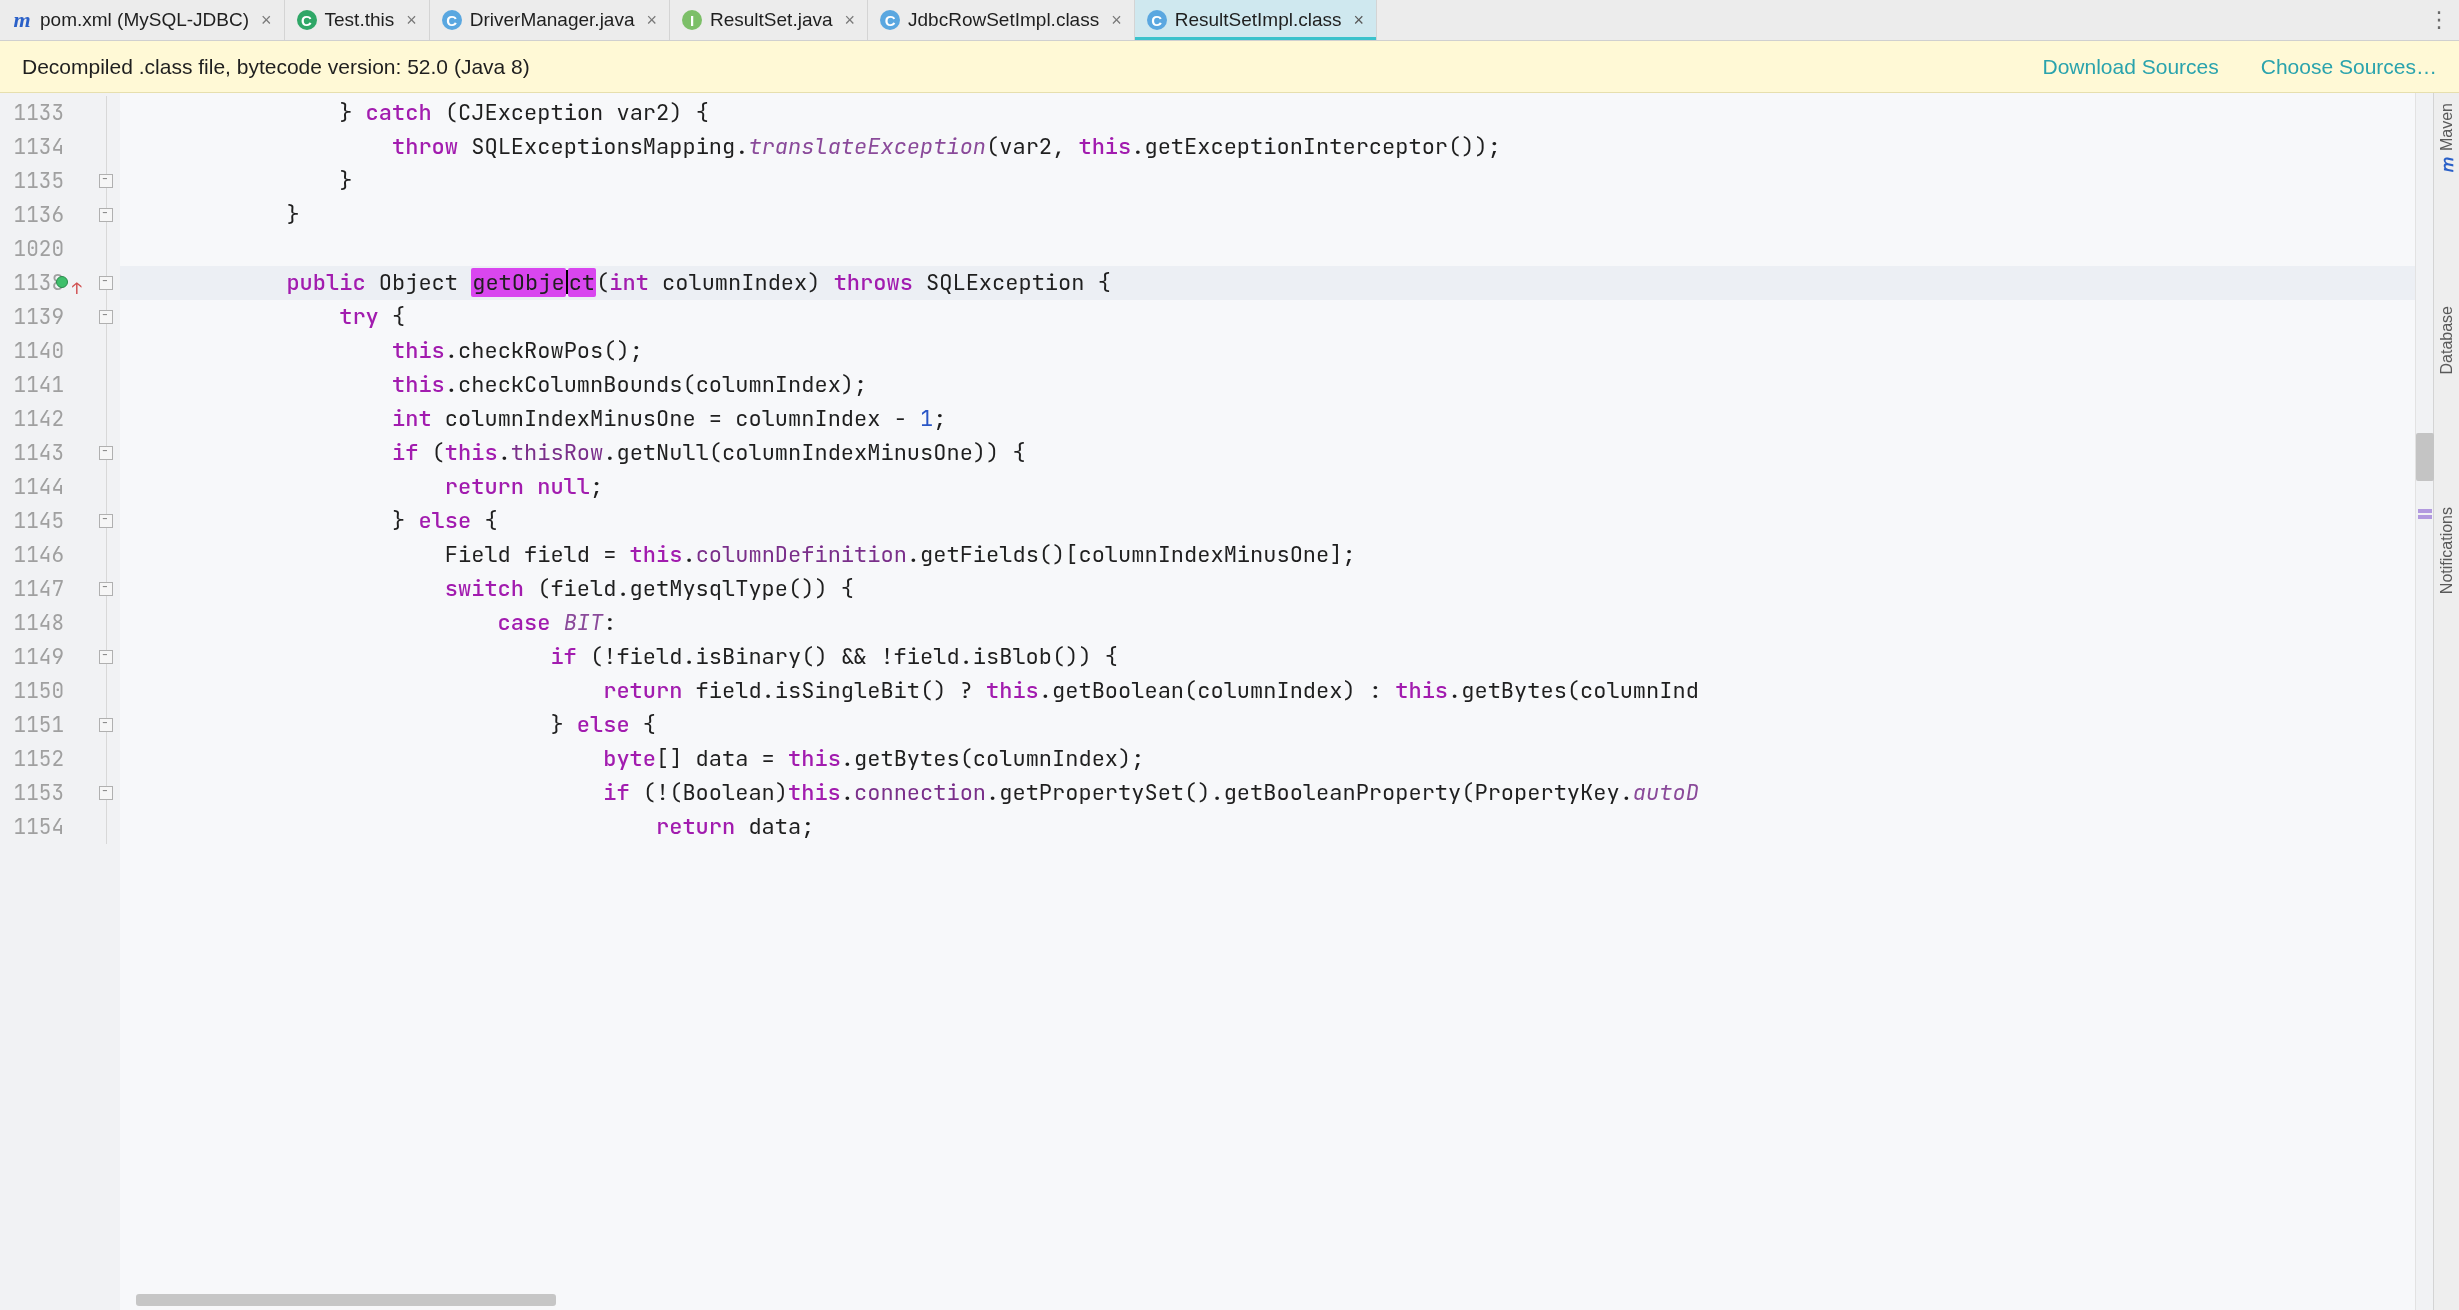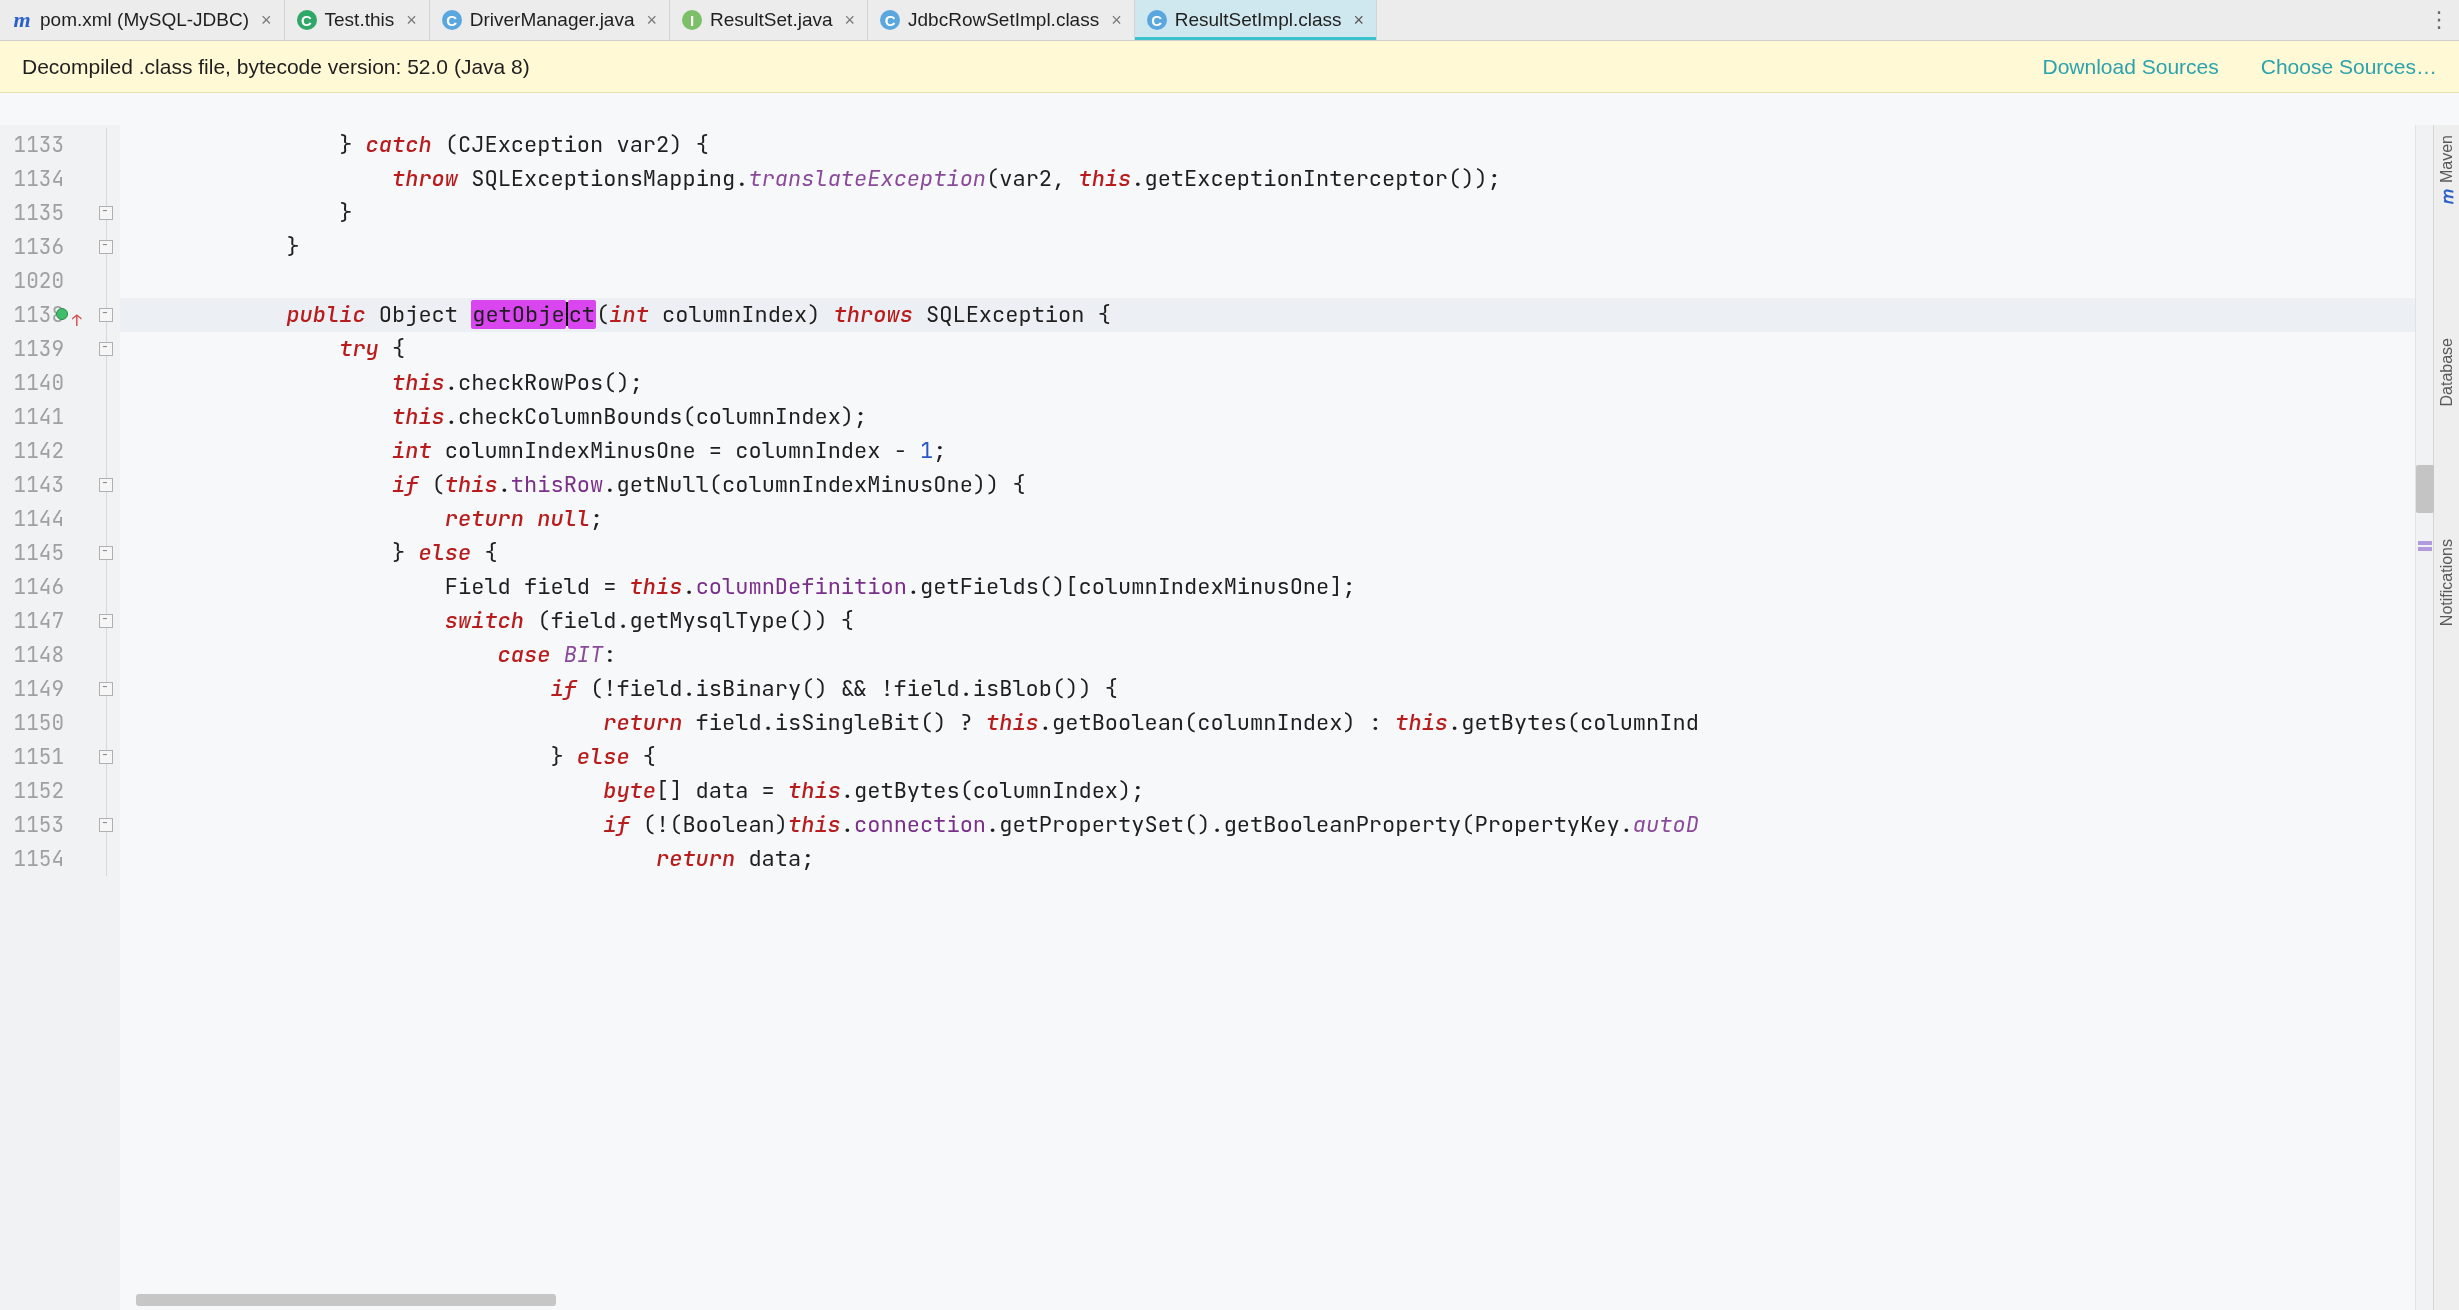--- a/index.html
+++ b/index.html
@@ -21,34 +21,34 @@
 .tab.active .close,.tab.active2 .close { color:#5a5a5a; }
 .kebab { margin-left:auto; width:40px; display:flex; align-items:center; justify-content:center; color:#6a6a6a; font-size:22px; letter-spacing:0; }
 .kebab span { line-height:4px; }
 
 
 .banner { height:52px; background:#fff9d6; display:flex; align-items:center; padding:11px 22px; font-family:-apple-system,"Segoe UI",sans-serif; font-size:21px; color:#1f1f1f; border-bottom:1px solid #e6dfae; flex:0 0 52px; }
 .banner .links { margin-left:auto; display:flex; gap:42px; }
 .banner .links a { color:#2aa3ad; cursor:pointer; }
 
 
-.editor { flex:1; display:flex; overflow:hidden; position:relative;margin-top:32px; }
+.editor { flex:1; display:flex; overflow:hidden; position:relative; }
 .gutter { width:92px; background:#f1f2f4; text-align:right; color:#a0a0a0; padding-top:3px; font-size:21px; flex:0 0 92px; }
 .gutter .ln { height:34px; line-height:34px; padding-right:28px; position:relative; }
 .gutter .green-dot { position:absolute; left:56px; top:10px; width:12px; height:12px; border-radius:50%; background:#3fbf6b; border:1px solid #2a8b4c; }
 .gutter .red-arrow { position:absolute; left:72px; top:6px; color:#d05050; font-size:16px; }
 .foldcol { width:28px; background:#f1f2f4; padding-top:3px; flex:0 0 28px; }
 .foldcol .fc { height:34px; display:flex; align-items:center; justify-content:center; position:relative; }
 .foldcol .fc::before { content:""; position:absolute; left:50%; top:0; bottom:0; width:1px; background:#d8d8d8; }
 .foldcol .box { width:14px; height:14px; border:1px solid #b0b0b0; background:#f6f6f6; position:relative; z-index:1; }
 .foldcol .box::after { content:"−"; position:absolute; left:1px; top:-5px; font-size:13px; color:#888; }
 .code { flex:1; padding-top:3px; white-space:pre; font-size:22px; color:#1f1f1f; position:relative; overflow:hidden; }
 .code .line { height:34px; line-height:34px; padding-left:8px; }
 .code .line.hl { background:#eceff4; }
-.kw { color:#b91c1c; font-weight:500;font-style:italic; }
+.kw { color:#a21caf; font-weight:500; }
 .num { color:#2a56c6; }
 .fld { color:#7a2f8a; }
 .sta { color:#8a4a9a; font-style:italic; }
 .caret { display:inline-block; width:2px; height:24px; background:#000; vertical-align:-4px; animation:blink 1s step-start infinite; }
 @keyframes blink { 50% { opacity:0; } }
 .usage { background:#d946ef; border-radius:2px; padding:0 1px; }
 
 
 .rstrip { width:26px; background:#eeeeee; border-left:1px solid #d4d4d4; display:flex; flex-direction:column; align-items:center; padding-top:4px; gap:120px; font-family:-apple-system,sans-serif; font-size:16px; color:#5a5a5a; flex:0 0 26px; }
 .rstrip .rot { writing-mode:vertical-rl; transform:rotate(180deg); padding:6px 0; cursor:pointer; }

